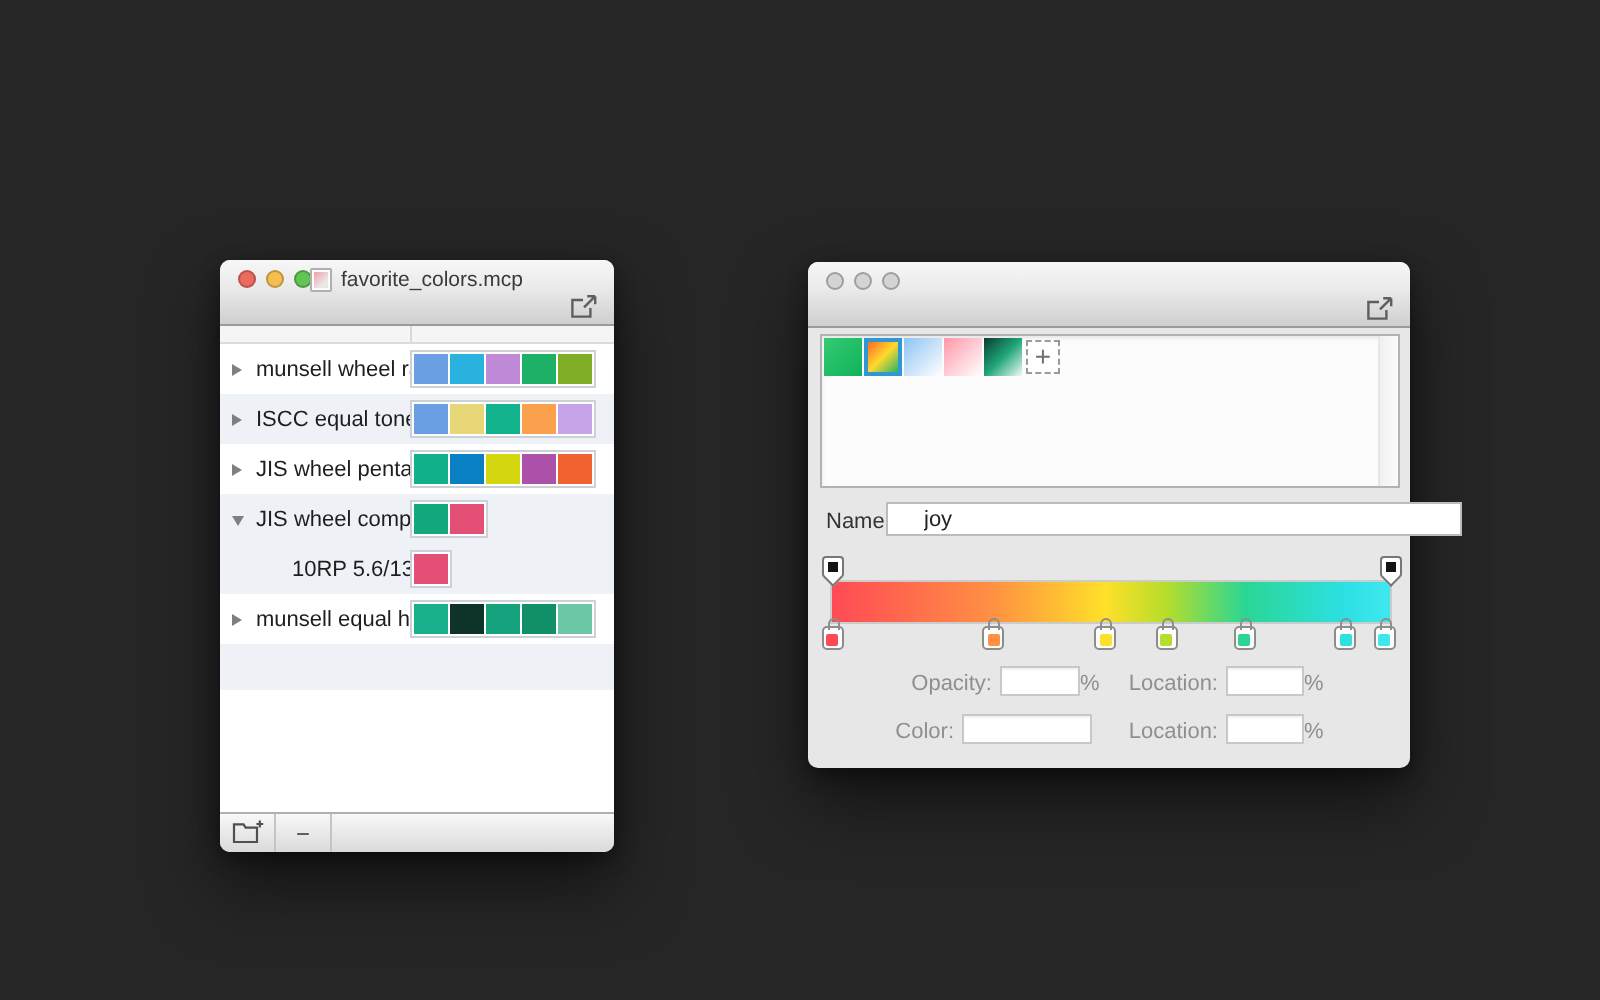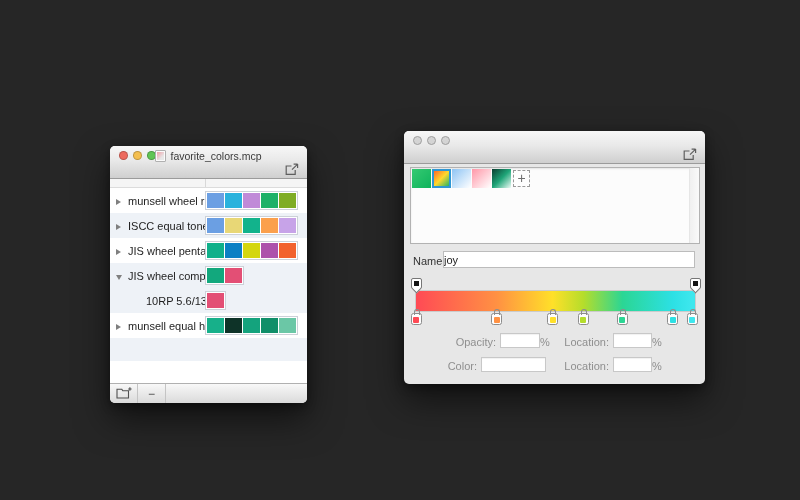--- a/index.html
+++ b/index.html
@@ -1,20 +1,20 @@
 <!DOCTYPE html>
 <html><head>
 <meta charset="utf-8">
 <style>
   html,body{margin:0;padding:0;}
   body{width:800px;height:500px;background:#262626;overflow:hidden;position:relative;
        font-family:"Liberation Sans",sans-serif;-webkit-font-smoothing:antialiased;}
   .window{position:absolute;border-radius:5px;
           box-shadow:0 16px 34px rgba(0,0,0,.55),0 3px 10px rgba(0,0,0,.4);}
-  #win-left{left:110px;top:146px;width:197px;height:257px;background:#ffffff;}
+  #win-left{left:110px;top:130px;width:197px;height:296px;background:#ffffff;}
   #win-right{left:404px;top:131px;width:301px;height:253px;background:#e7e7e7;}
 
   .titlebar{position:absolute;left:0;right:0;top:0;height:32px;
             background:linear-gradient(#f7f7f7 0%,#e9e9e9 45%,#cfcfcf 100%);
             border-bottom:1px solid #9b9b9b;border-radius:5px 5px 0 0;}
   .lights{position:absolute;left:9px;top:5px;display:flex;gap:5px;}
   .light{width:7px;height:7px;border-radius:50%;border:1px solid rgba(0,0,0,.22);}
   .light.red{background:#ed6a5e;}
   .light.yellow{background:#f4bf4f;}
   .light.green{background:#61c555;}
@@ -61,21 +61,21 @@
   .scroll-strip{position:absolute;right:0;top:0;bottom:0;width:9px;
                 background:linear-gradient(to right,#f0f0f0,#fafafa);border-left:1px solid #e6e6e6;}
   .thumbs{position:absolute;left:1px;top:1px;display:flex;gap:1px;align-items:flex-start;}
   .thumb{width:19px;height:19px;box-sizing:border-box;}
   .thumb.selected{border:2px solid #2f97d3;}
   .add-thumb{width:17px;height:17px;margin:1px 0 0 1px;border:1px dashed #9a9a9a;color:#6f6f6f;
              font-size:14px;line-height:15px;text-align:center;background:rgba(255,255,255,.55);
              box-sizing:border-box;}
   .name-label{position:absolute;left:9px;top:124px;font-size:11px;color:#333;}
   .name-input{position:absolute;left:39px;top:120px;width:250px;height:15px;border:1px solid #bcbcbc;
-              font-size:11px;padding:0 0;font-family:inherit;color:#222;background:#fff;}
+              font-size:11px;padding:0 18px;font-family:inherit;color:#222;background:#fff;}
   .grad-wrap{position:absolute;left:12px;top:160px;width:279px;height:20px;}
   .grad-bar{position:absolute;left:0;top:0;width:100%;height:100%;
             box-shadow:0 0 0 1px rgba(0,0,0,.12);}
   .ostop{position:absolute;top:-13px;width:11px;height:11px;background:#fff;border:1px solid #767676;
          border-radius:2px;box-sizing:border-box;z-index:3;}
   .ostop::before{content:'';position:absolute;left:2px;top:2px;width:5px;height:5px;background:#141414;}
   .ostop::after{content:'';position:absolute;left:1.5px;bottom:-3.5px;width:6px;height:6px;background:#fff;
          border-right:1px solid #767676;border-bottom:1px solid #767676;transform:rotate(45deg);z-index:-1;}
   .cstop{position:absolute;top:22px;width:11px;height:12px;background:#fdfdfd;border:1px solid #8d8d8d;
          border-radius:2.5px;box-sizing:border-box;z-index:2;}

